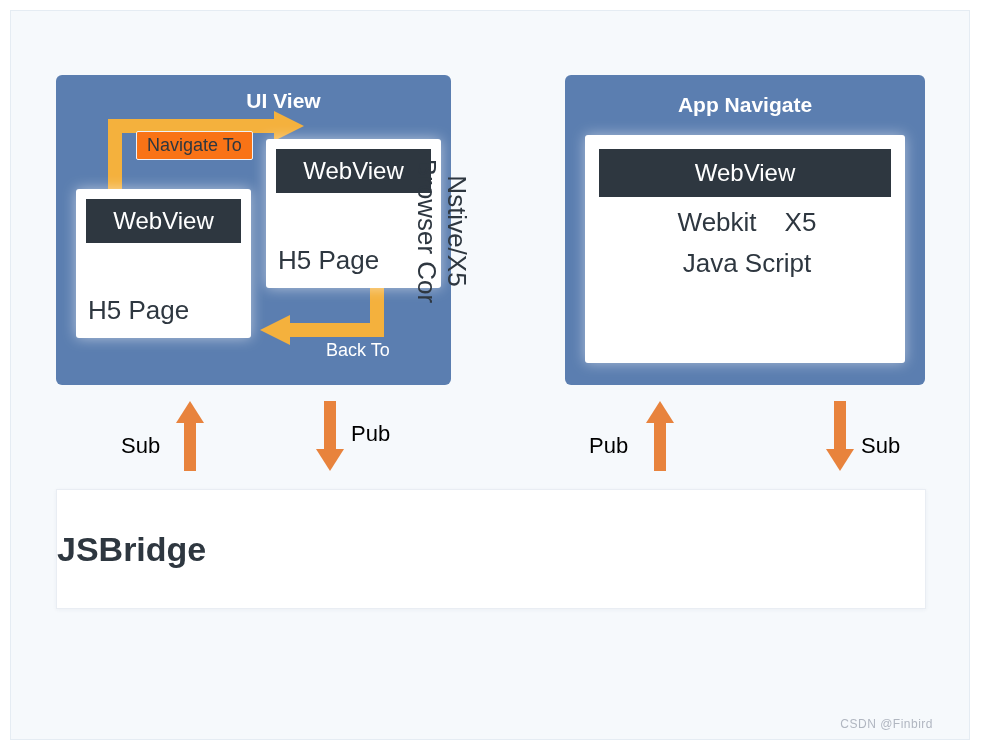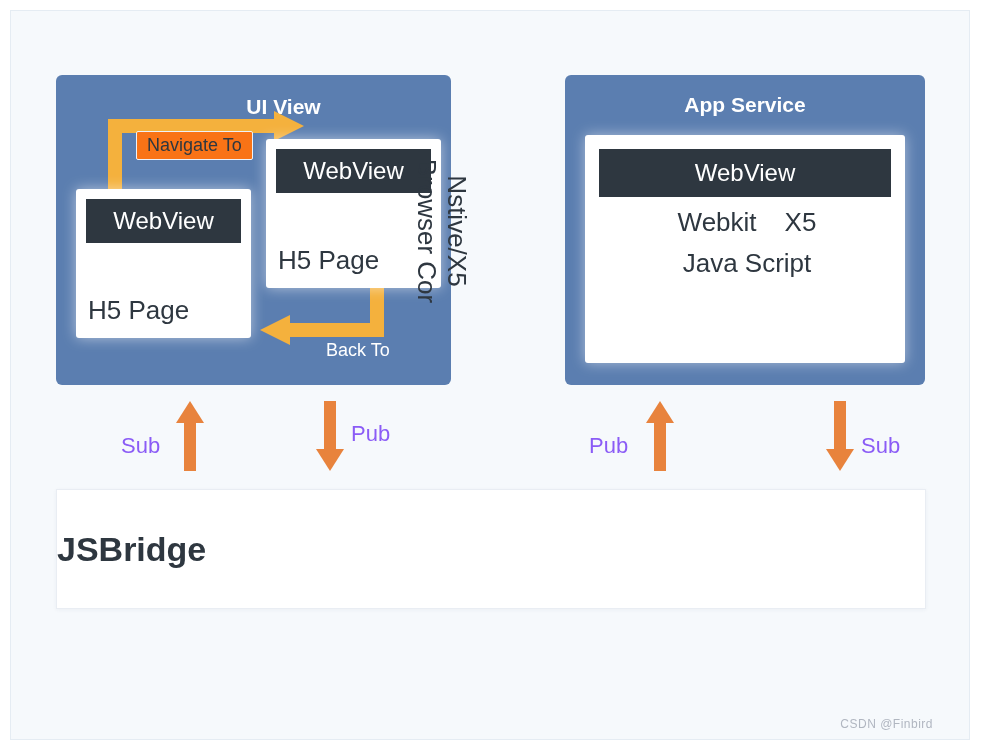--- a/index.html
+++ b/index.html
@@ -27,21 +27,21 @@
   }
   .panel-left  { left: 45px;  top: 64px; width: 395px; height: 310px; }
   .panel-right { left: 554px; top: 64px; width: 360px; height: 310px; }
 
   .panel-title {
     color: #ffffff;
     font-weight: 600;
     text-align: center;
     font-size: 21px;
   }
-  .panel-left  .panel-title { padding-top: 20px; margin-left: 60px; }
+  .panel-left  .panel-title { padding-top: 14px; margin-left: 60px; }
   .panel-right .panel-title { padding-top: 18px; }
 
   
   .card {
     position: absolute;
     background: #ffffff;
     border-radius: 3px;
     box-shadow: 0 0 14px rgba(255,255,255,0.55);
     padding: 10px 10px 8px 10px;
   }
@@ -120,21 +120,21 @@
   }
 
   
   .flow-arrow {
     position: absolute;
     width: 28px;
   }
   .flow-arrow svg { width: 28px; height: 70px; display: block; }
   .flow-label {
     position: absolute;
-    color: #8b5cf6;
+    color: #000000;
     font-size: 22px;
   }
   .arr1 { left: 165px; top: 390px; }   
   .lbl1 { left: 110px; top: 422px; }
   .arr2 { left: 305px; top: 390px; }   
   .lbl2 { left: 340px; top: 410px; }
   .arr3 { left: 635px; top: 390px; }   
   .lbl3 { left: 578px; top: 422px; }
   .arr4 { left: 815px; top: 390px; }   
   .lbl4 { left: 850px; top: 422px; }
@@ -203,21 +203,21 @@
 
     <div class="lbl-back plain-label">Back To</div>
   </div>
 
   <div class="vtext">
     <span>Nstive/X5</span><br>
     <span>Browser Cor</span>
   </div>
 
   <div class="panel panel-right">
-    <div class="panel-title">App Service</div>
+    <div class="panel-title">App Navigate</div>
     <div class="right-card">
       <div class="wv-label">WebView</div>
       <div class="tech-line">
         <span>Webkit</span>
         <span>X5</span>
       </div>
       <div class="tech-line">
         <span>Java Script</span>
       </div>
     </div>

